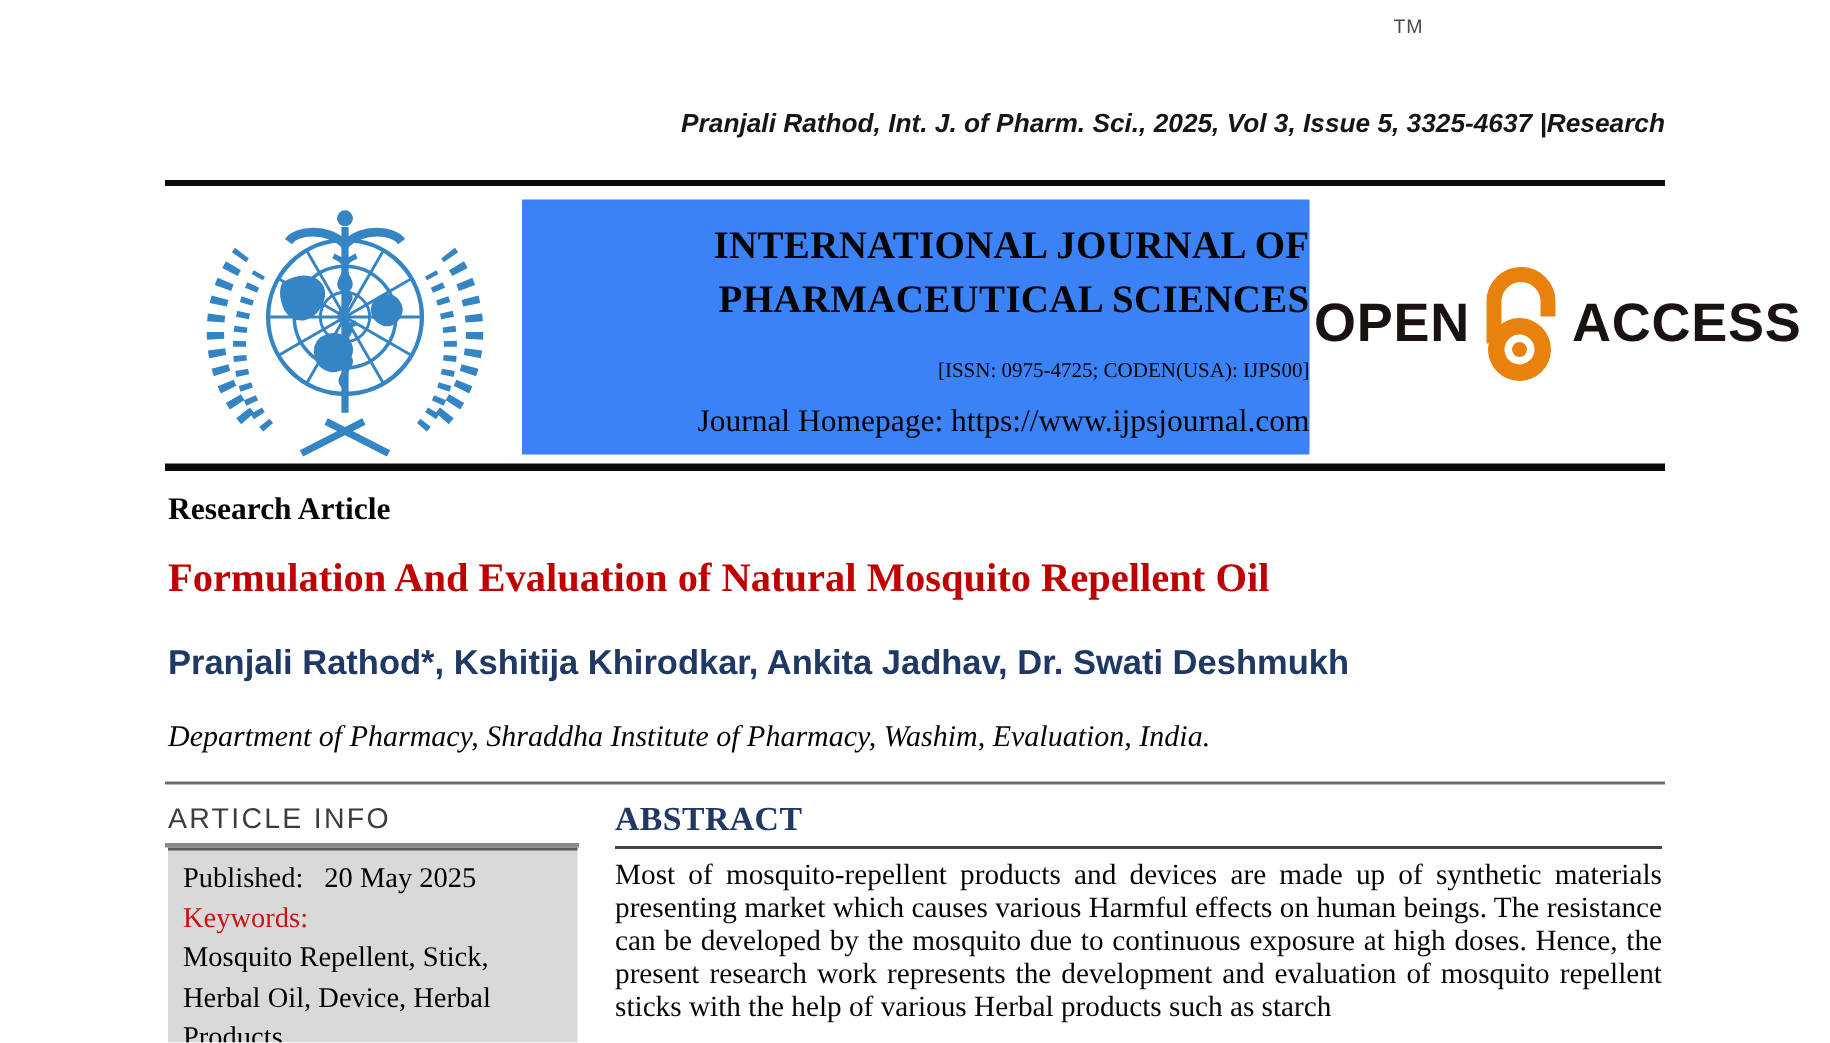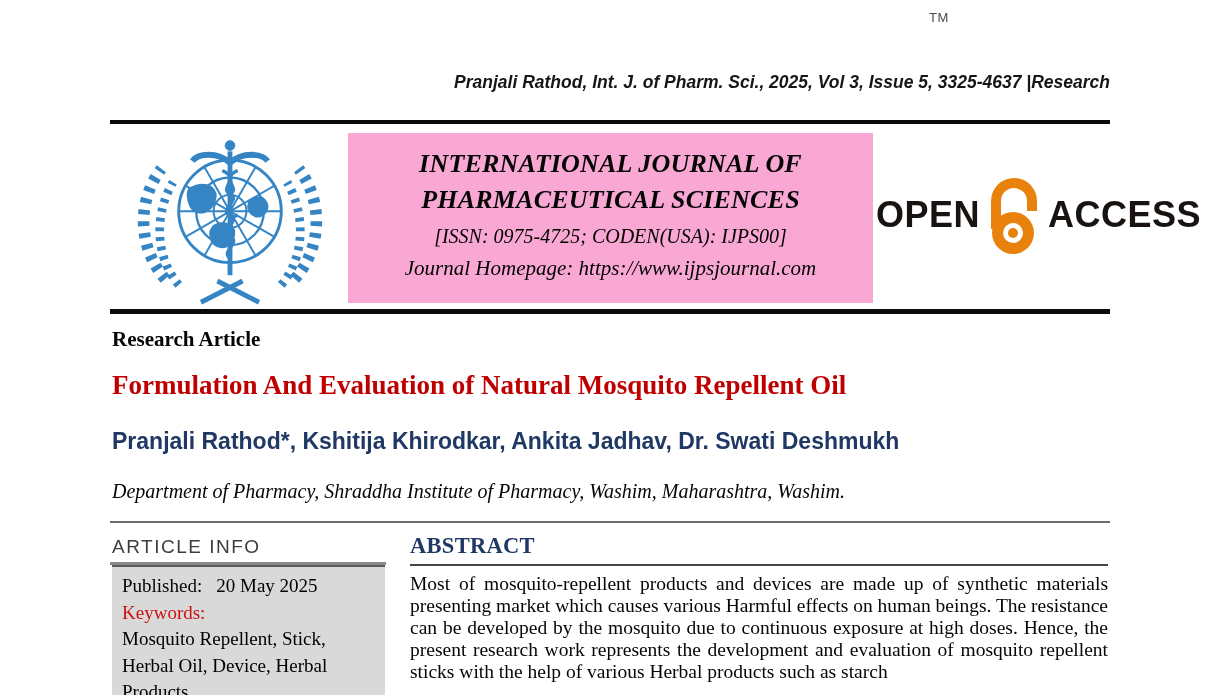--- a/index.html
+++ b/index.html
@@ -15,24 +15,24 @@
     font-style:italic; font-weight:600; font-size:17.5px; color:#161616;
   }
   
   .rule-thick-1 { position:absolute; top:120px; left:110px; width:1000px; height:4px; background:#0a0a0a; }
   .rule-thick-2 { position:absolute; top:309px; left:110px; width:1000px; height:4.5px; background:#0a0a0a; }
   .rule-thin-full { position:absolute; top:521px; left:110px; width:1000px; height:2px; background:#6e6e6e; }
   
   .logo-wrap { position:absolute; left:128px; top:132px; width:204px; height:178px; }
   .banner {
     position:absolute; left:348px; top:133px; width:525px; height:170px;
-    background:#f9a8d4; text-align:center; padding-top:13px;font-style:italic;
+    background:#3b82f6; text-align:right; padding-top:13px;
   }
   .banner .jname { font-weight:bold; font-size:26px; line-height:36px; color:#050505; letter-spacing:0.2px; }
-  .banner .issn { font-size:20px; line-height:34px; margin-top:1px; }
+  .banner .issn { font-size:14px; line-height:34px; margin-top:13px; }
   .banner .homepage { font-size:21px; line-height:30px; }
   .oa-wrap {
     position:absolute; left:876px; top:163px; width:236px; height:104px;
     display:flex; align-items:center; font-family:"Liberation Sans", sans-serif;
   }
   .oa-word { font-weight:bold; font-size:36px; letter-spacing:0.5px; color:#181311; }
   .oa-lock { position:relative; width:62px; height:96px; margin:0 3px; flex:0 0 auto; }
   .oa-tm {
     position:absolute; top:10px; left:929px; font-family:"Liberation Sans", sans-serif;
     font-size:13px; color:#4a4a4a; letter-spacing:0.5px;
@@ -138,21 +138,21 @@
     </span>
     <span class="oa-word">ACCESS</span>
   </div>
   <div class="oa-tm">TM</div>
 
   <div class="rule-thick-2"></div>
 
   <div class="type-label">Research Article</div>
   <div class="art-title" style="color:#c00000;">Formulation And Evaluation of Natural Mosquito Repellent Oil</div>
   <div class="authors" style="color:#1f3864;">Pranjali Rathod*, Kshitija Khirodkar, Ankita Jadhav, Dr. Swati Deshmukh</div>
-  <div class="affiliation">Department of Pharmacy, Shraddha Institute of Pharmacy, Washim, Maharashtra, Washim.</div>
+  <div class="affiliation">Department of Pharmacy, Shraddha Institute of Pharmacy, Washim, Evaluation, India.</div>
 
   <div class="rule-thin-full"></div>
 
   <div class="ai-heading">ARTICLE INFO</div>
   <div class="ai-underline"></div>
   <div class="ai-box">
     <div>
       <span class="pub-label">Published:</span><span class="pub-value">20 May 2025</span>
     </div>
     <div style="color:#cc1111;">Keywords:</div>

